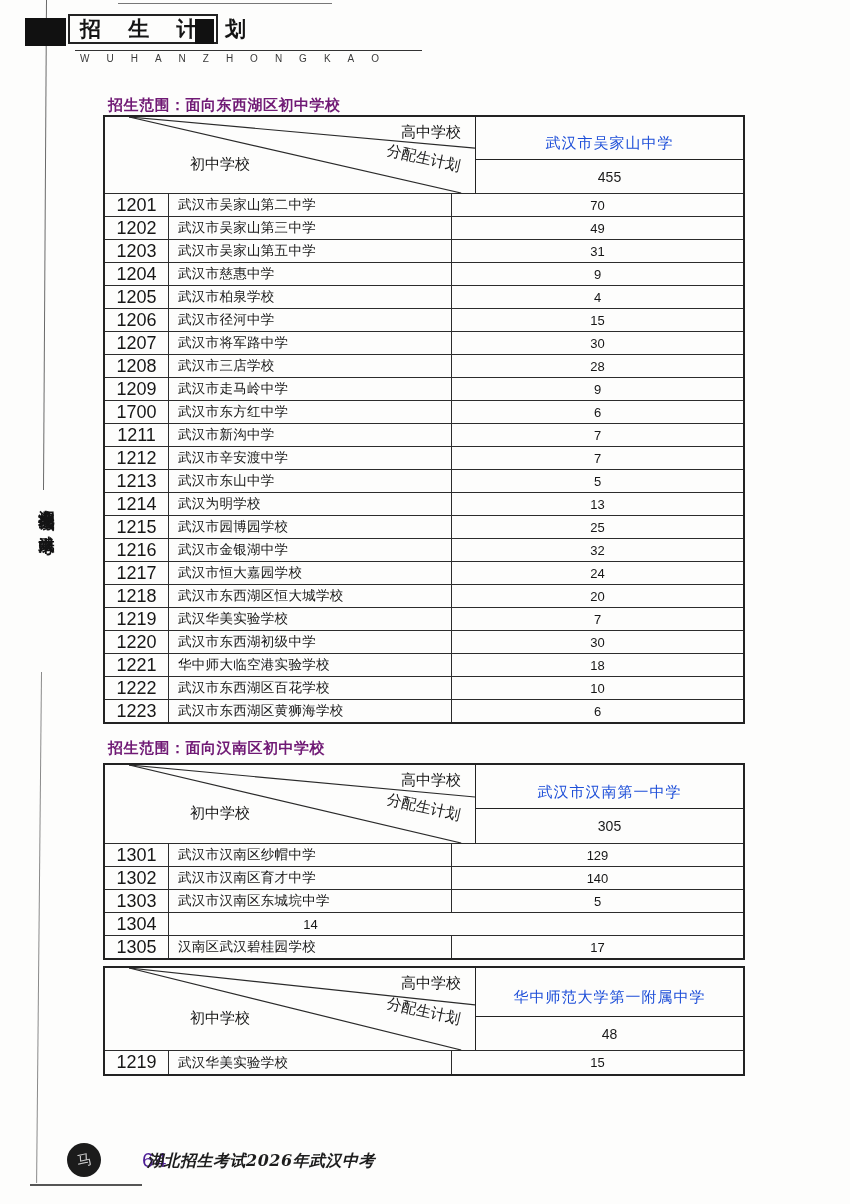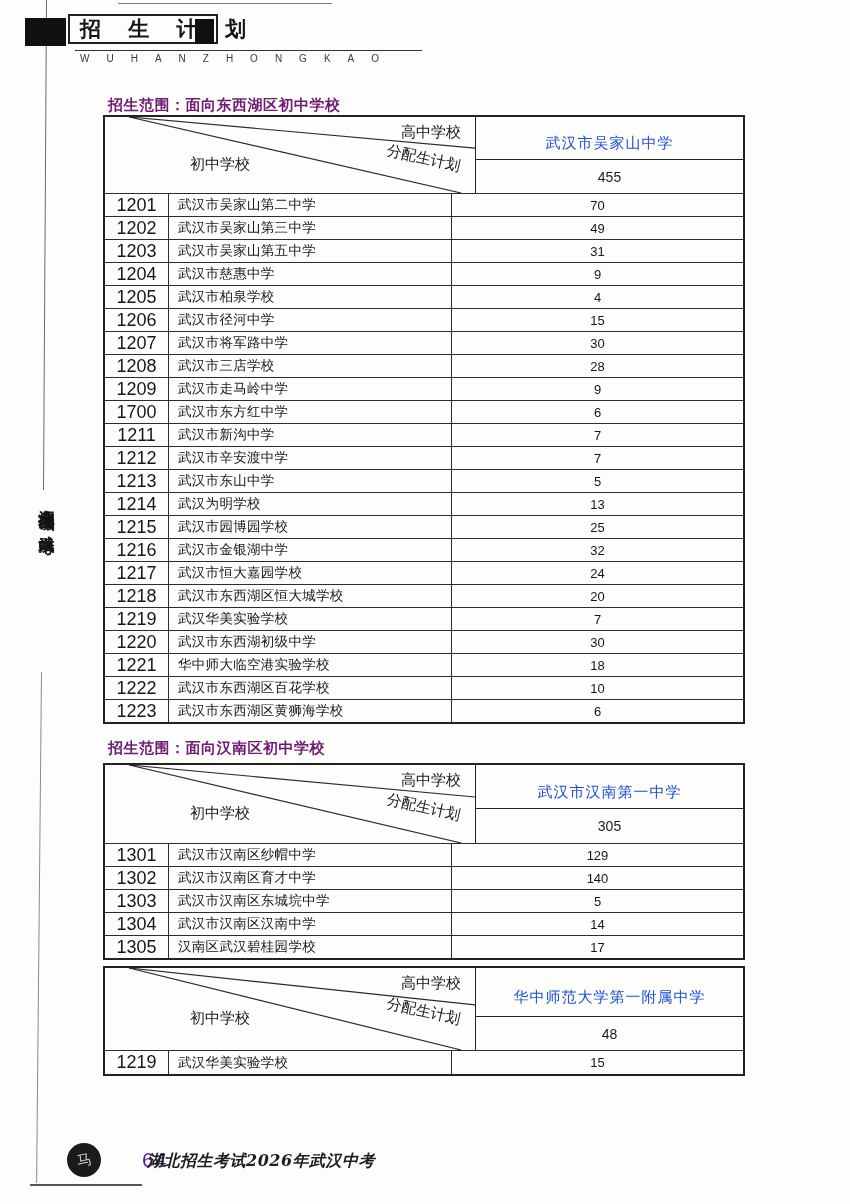--- a/index.html
+++ b/index.html
@@ -326,21 +326,20 @@
           <div class="cell name">武汉市汉南区育才中学</div>
           <div class="cell value">140</div>
         </div>
         <div class="trow">
           <div class="cell code">1303</div>
           <div class="cell name">武汉市汉南区东城垸中学</div>
           <div class="cell value">5</div>
         </div>
         <div class="trow">
           <div class="cell code">1304</div>
-          <div class="cell name">武汉市汉南区汉南中学</div>
           <div class="cell value">14</div>
         </div>
         <div class="trow">
           <div class="cell code">1305</div>
           <div class="cell name">汉南区武汉碧桂园学校</div>
           <div class="cell value">17</div>
         </div>
       </div>
   </div>
 

